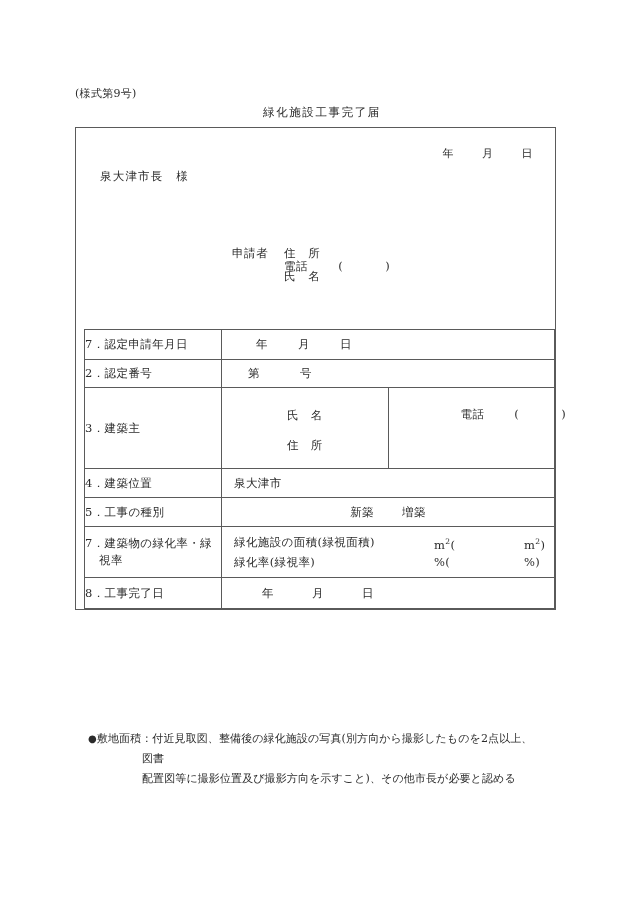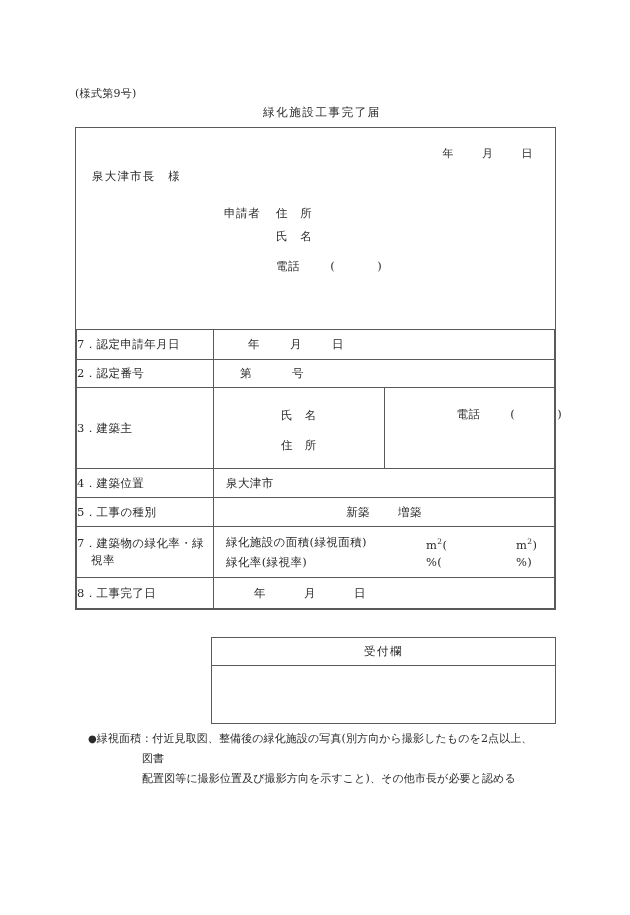--- a/index.html
+++ b/index.html
@@ -47,20 +47,21 @@
   }
 
   
   .form-box {
     position: absolute;
     left: 75px;
     top: 127px;
     width: 481px;
     border: 1px solid #5a5a5a;
     box-sizing: border-box;
+    padding-left: 8px;
   }
 
   
   .preamble {
     position: relative;
     height: 201px;
     box-sizing: border-box;
   }
   .date-line {
     position: absolute;
@@ -81,21 +82,21 @@
   }
   .applicant {
     position: absolute;
     left: 148px;
     top: 74px;
     font-size: 11.5px;
     letter-spacing: 0.6px;
     line-height: 23px;
     white-space: nowrap;
   }
-  .applicant .lbl-lead { display: inline-block; width: 52px; }
+  .applicant .lbl-lead { display: inline-block; width: 52px; margin-top: 40px; }
   .applicant .lbl-ind { display: inline-block; width: 52px; }
   .tel-line {
     position: absolute;
     left: 200px;
     top: 131px;
     font-size: 11.5px;
     letter-spacing: 0.6px;
     white-space: nowrap;
   }
   .tel-line .par { display:inline-block; padding-left: 30px; }
@@ -339,34 +340,20 @@
       <tr class="r8">
         <td class="lbl">8．工事完了日</td>
         <td class="val" colspan="2">
           <div class="date8"><span>年</span><span class="g"></span><span>月</span><span class="g"></span><span>日</span></div>
         </td>
       </tr>
     </tbody>
       </table>
   </div>
 
-  <div class="receipt-wrap">
-    <table class="receipt">
-      <tbody>
-          <tr>
-        <td class="blank-left"></td>
-        <td class="rc-head">受付欄</td>
-      </tr>
-      <tr>
-        <td class="blank-left"></td>
-        <td class="rc-body"></td>
-      </tr>
-    </tbody>
-      </table>
-  </div>
 
   <div class="note">
-    <div class="ln"><span class="bullet">●</span><span>緑視面積：付近見取図、整備後の緑化施設の写真(別方向から撮影したものを2点以上、</span></div>
+    <div class="ln"><span class="bullet">●</span><span>敷地面積：付近見取図、整備後の緑化施設の写真(別方向から撮影したものを2点以上、</span></div>
     <div class="ln ln3">図書</div>
     <div class="ln ln2">配置図等に撮影位置及び撮影方向を示すこと)、その他市長が必要と認める</div>
   </div>
 
 </div>
 
 </body></html>

